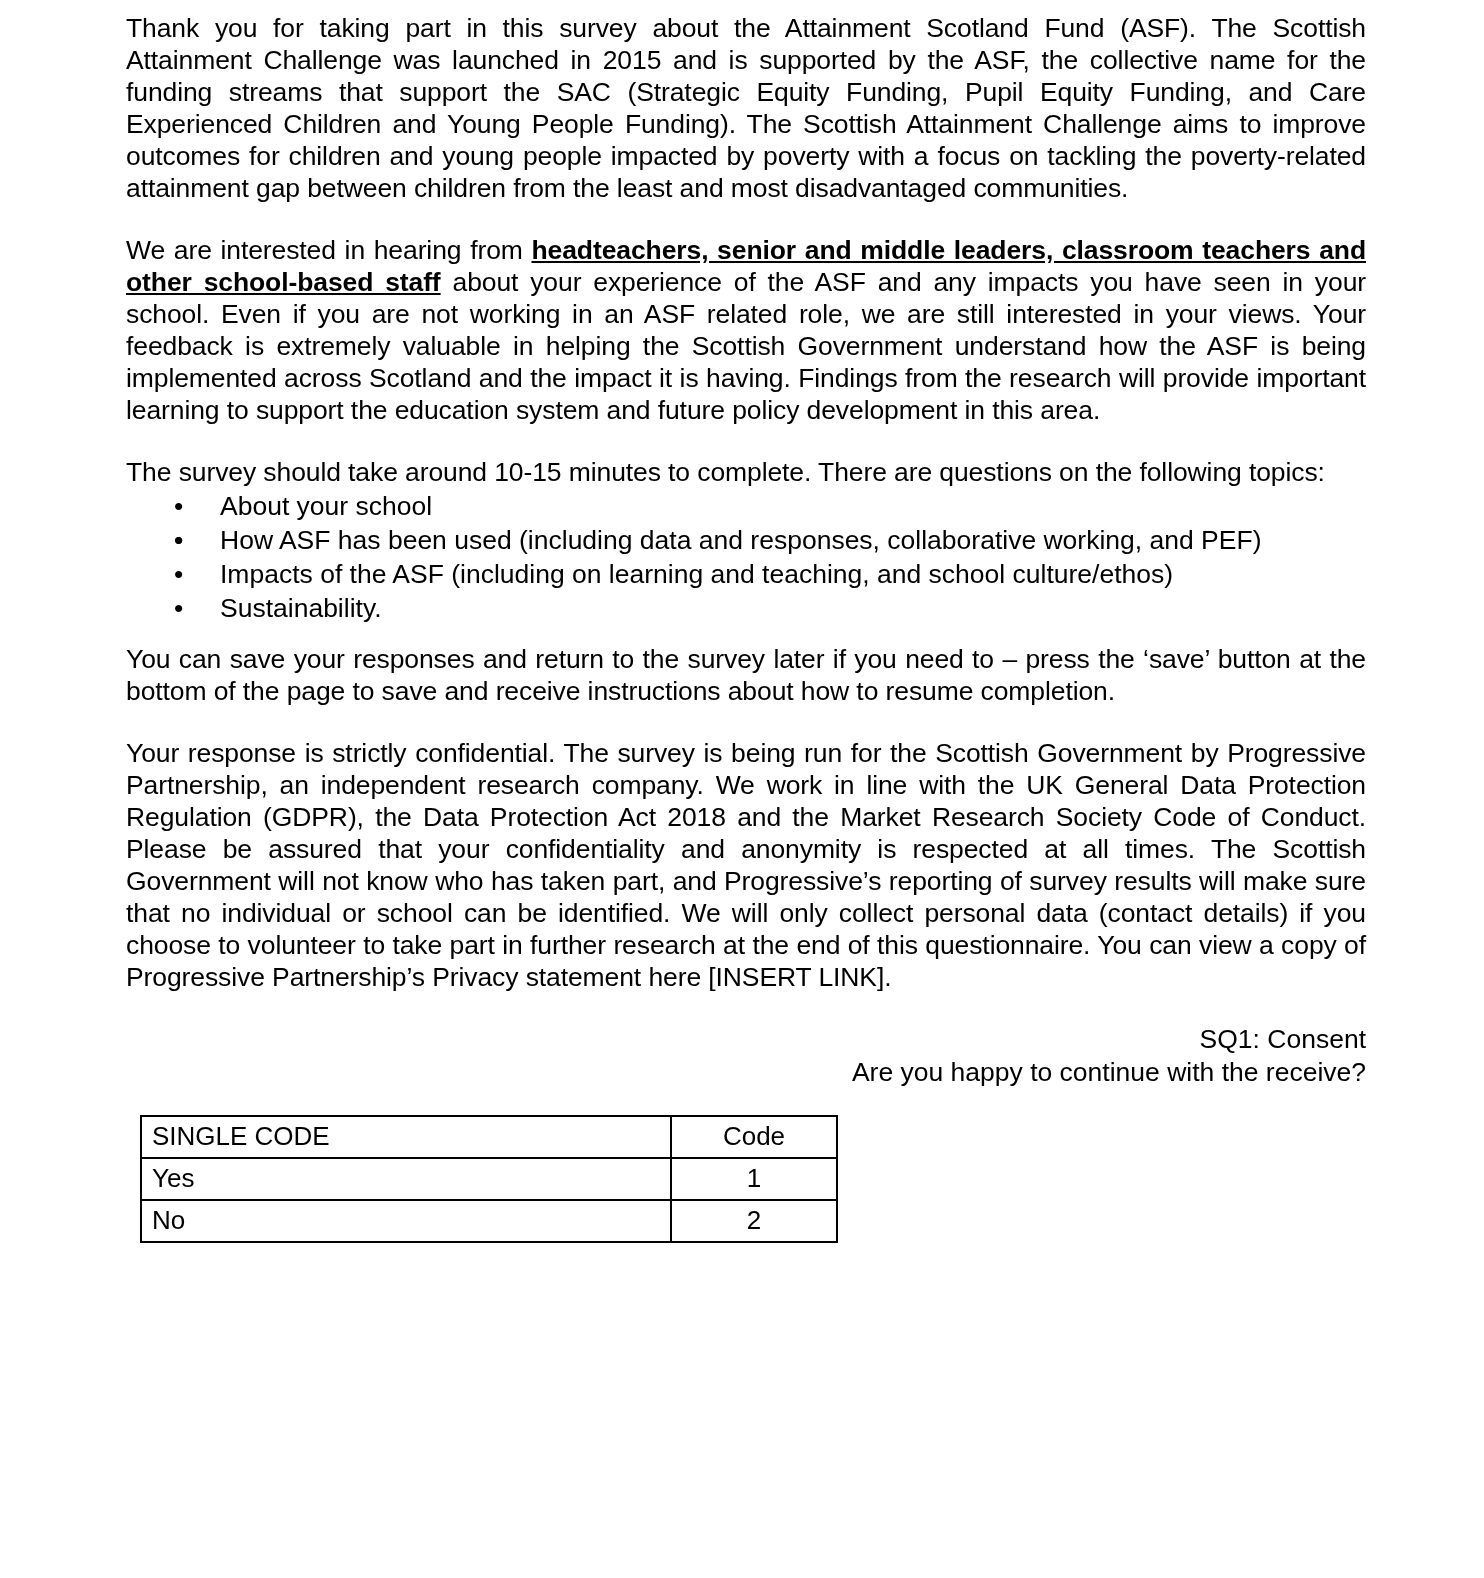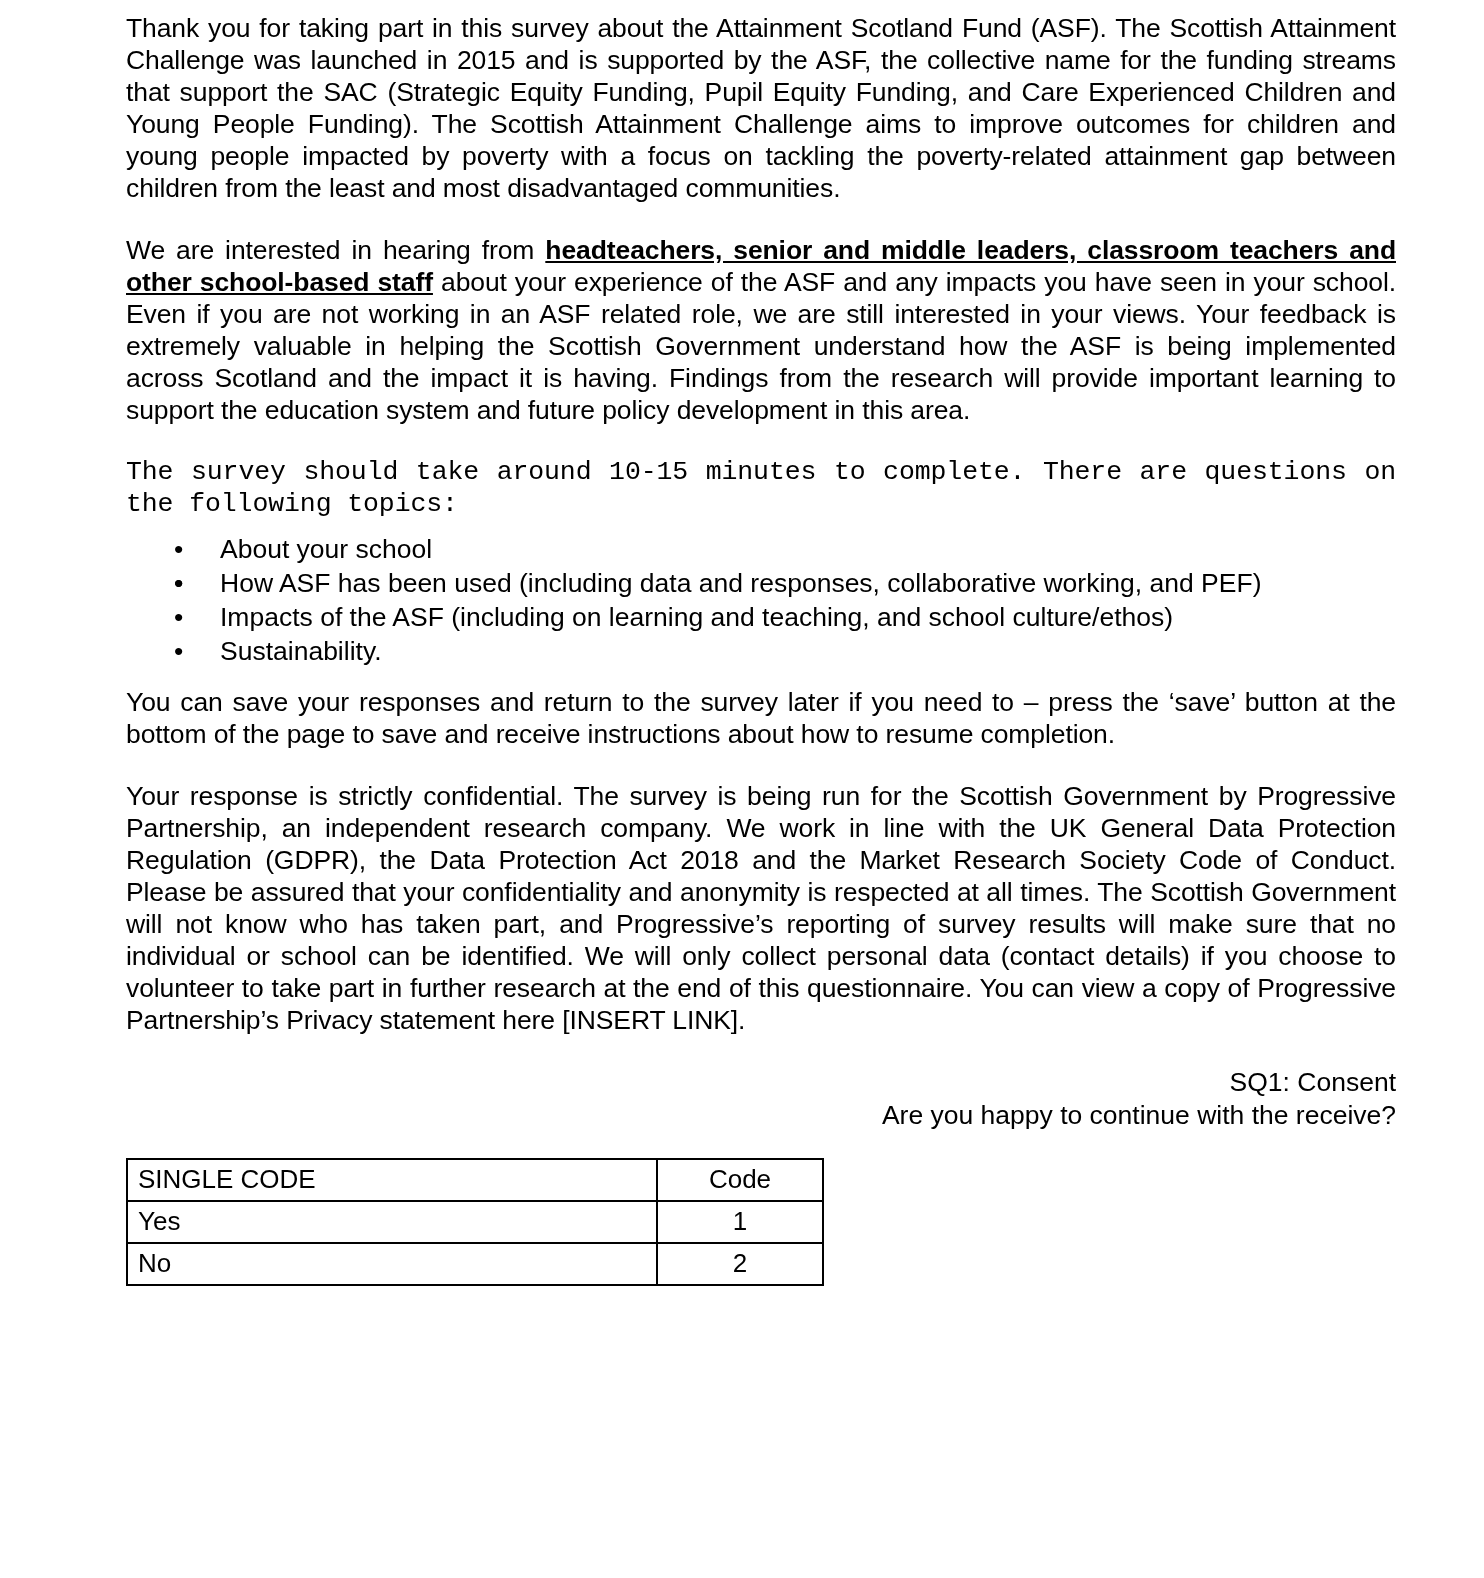--- a/index.html
+++ b/index.html
@@ -12,33 +12,32 @@
     height: 1578px;
     font-family: "Liberation Sans", sans-serif;
     color: #000000;
     overflow: hidden;
   }
   .page {
     position: relative;
     width: 1484px;
     height: 1578px;
     box-sizing: border-box;
-    padding: 12px 88px 0 126px;
+    padding: 12px 118px 0 126px;
   }
   p.para {
     margin: 0 0 30px 0;
     font-size: 26.5px;
     line-height: 32px;
     text-align: justify;
     text-justify: inter-word;
     letter-spacing: -0.1px;
   }
   p.para.tight {
-    margin-bottom: 12px;
-    font-family: Liberation Mono, monospace;
+    margin-bottom: 1px;
   }
   .bold-ul {
     font-weight: bold;
     text-decoration: underline;
   }
   ul.topics {
     list-style: none;
     margin: 0 0 18px 0;
     padding: 0;
   }
@@ -60,21 +59,21 @@
     margin: 0 0 26px 0;
   }
   .sq-line {
     font-size: 26.5px;
     line-height: 33px;
     text-align: right;
   }
   table.code-table {
     border-collapse: collapse;
     width: 682px;
-    margin: 0;
+    margin: 14px;
     table-layout: fixed;
   }
   table.code-table td, table.code-table th {
     border: 2px solid #000000;
     font-size: 26px;
     line-height: 30px;
     font-weight: normal;
     padding: 2px 0 4px 10px;
     height: 34px;
   }

